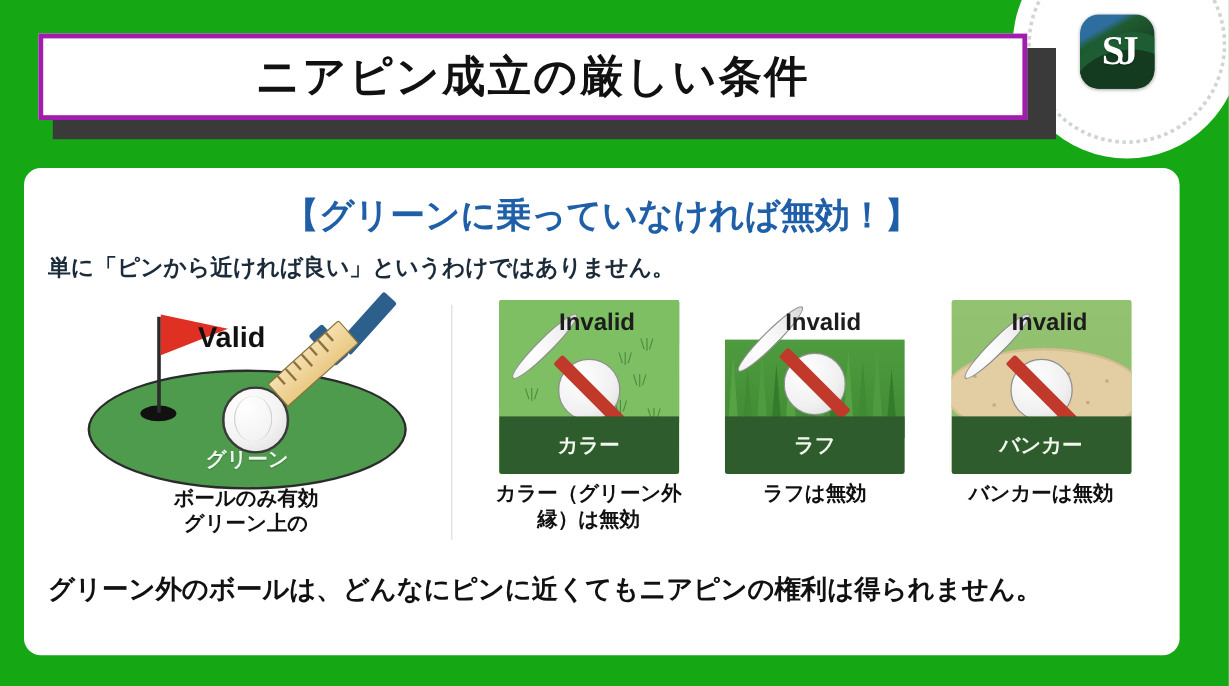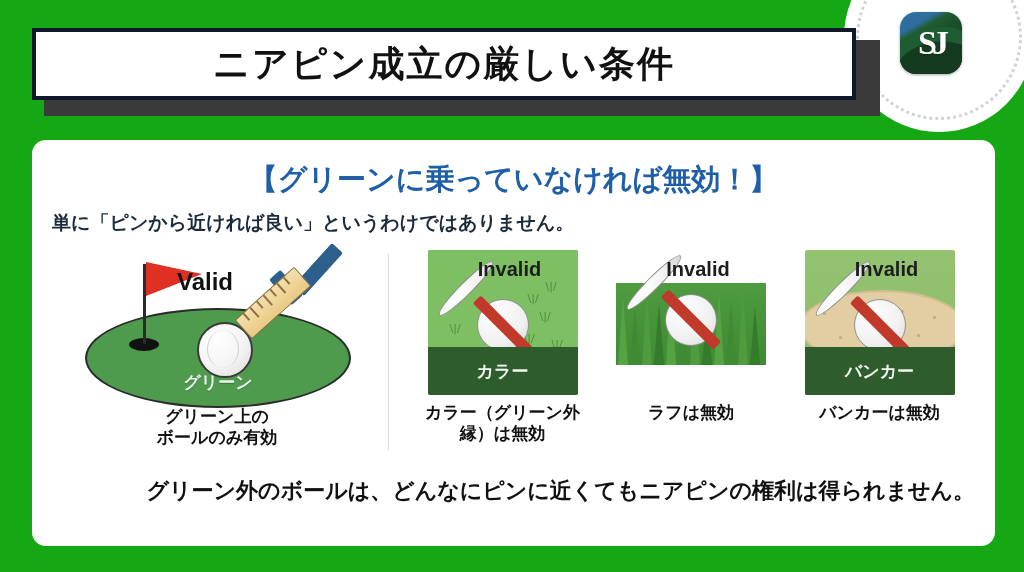--- a/index.html
+++ b/index.html
@@ -51,33 +51,33 @@
   }
 
   
   .title-wrap{position:absolute;left:32px;top:28px;width:836px;height:80px;}
   .title-shadow{
     position:absolute;left:12px;top:12px;width:836px;height:76px;
     background:#3a3a3a;
   }
   .title-plate{
     position:absolute;left:0;top:0;width:824px;height:72px;
-    background:#ffffff;border:4px solid #0f172a;
+    background:#ffffff;border:4px solid #a21caf;
     display:flex;align-items:center;justify-content:center;
     box-sizing:border-box;
   }
   .title-plate .t{
     font-size:36px;font-weight:700;color:#111111;letter-spacing:2px;
     font-family:"DejaVu Sans","Liberation Sans",sans-serif;
     white-space:nowrap;
   }
 
   
   .card{
-    position:absolute;left:32px;top:140px;width:963px;height:406px;
+    position:absolute;left:20px;top:140px;width:963px;height:406px;
     background:#ffffff;border-radius:14px;
     box-sizing:border-box;padding:14px 20px 26px;
   }
 
   .headline{
     text-align:center;font-size:29px;font-weight:700;color:#1f5fa8;
     letter-spacing:0px;margin:6px 0 0;
     font-family:"DejaVu Sans","Liberation Sans",sans-serif;
   }
   .subline{
@@ -218,21 +218,21 @@
     background:#e3cda2;border:2px solid #d4bd8f;
   }
   .t-bunker .dot{position:absolute;width:3px;height:3px;border-radius:50%;background:#c4a97d;z-index:3;}
 
   .panel-caption{
     font-size:17px;font-weight:700;color:#111;line-height:1.25;margin-top:7px;
     font-family:"DejaVu Sans","Liberation Sans",sans-serif;
   }
 
   .footer{
-    text-align:right;font-size:22px;font-weight:700;color:#111;margin-top:16px;
+    text-align:left;font-size:22px;font-weight:700;color:#111;margin-top:16px;
     font-family:"DejaVu Sans","Liberation Sans",sans-serif;
   }
 </style>
 </head>
 <body>
 
 <div class="brand-circle"></div>
 <div class="brand-dots"></div>
 <div class="brand-logo">
   <div class="wave"></div>
@@ -272,22 +272,22 @@
           <i style="left:9px;height:9px"></i>
             <i style="left:18px;height:13px"></i>
           <i style="left:27px;height:9px"></i>
             <i style="left:36px;height:13px"></i>
           <i style="left:45px;height:9px"></i>
             <i style="left:54px;height:13px"></i>
           <i style="left:63px;height:9px"></i>
         </div>
       </div>
       <div class="valid-caption">
+        <div>ボールのみ有効</div>
         <div>グリーン上の</div>
-        <div>ボールのみ有効</div>
       </div>
     </div>
 
     <div class="divider"></div>
 
     <div class="invalid-cols">
 
       <div class="panel">
         <div class="thumb t-collar">
           <div class="swoosh"></div>
@@ -332,20 +332,21 @@
           <div class="blade" style="left:110px;border-bottom:64px solid #3f8a33"></div>
           <div class="blade" style="left:122px;border-bottom:80px solid #4f9b3f"></div>
           <div class="blade" style="left:134px;border-bottom:58px solid #347b2b"></div>
           <div class="xball" style="top:48%">
             <div class="b"></div>
             <div class="xmark">
               <span class="a"></span>
                 <span class="b"></span>
             </div>
           </div>
+          <div class="band">ラフ</div>
         </div>
         <div class="panel-caption">
           <div>ラフは無効</div>
         </div>
       </div>
 
       <div class="panel">
         <div class="thumb t-bunker">
           <div class="inv">Invalid</div>
           <div class="sand"></div>

